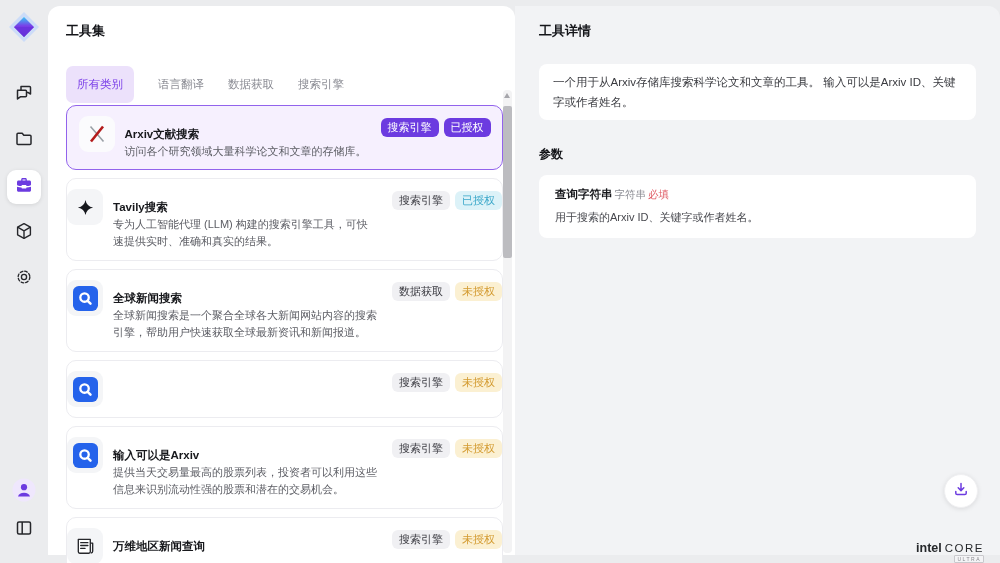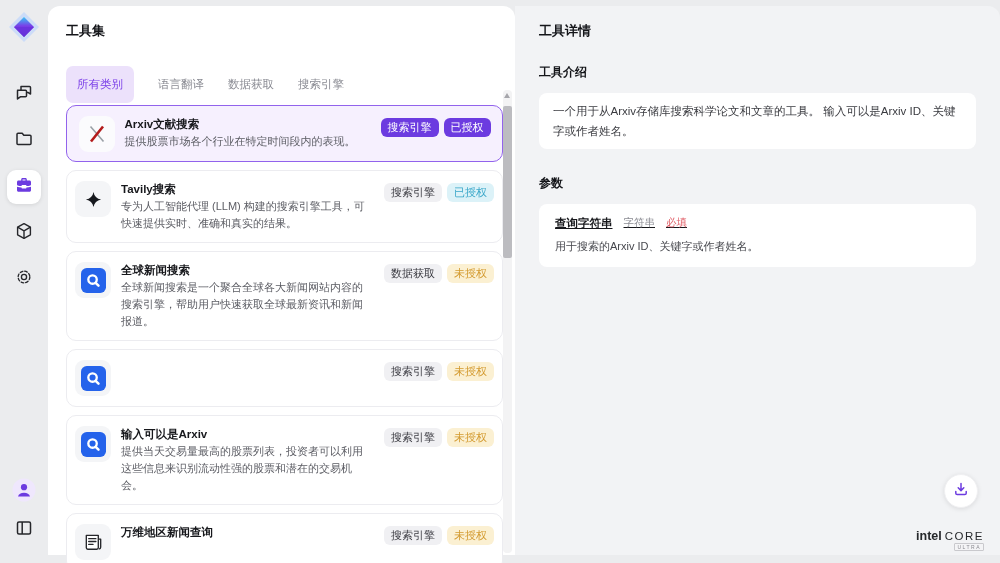--- a/index.html
+++ b/index.html
@@ -29,30 +29,30 @@
     width:467px; background:#fff; border-radius:12px 12px 0 0;
     padding:16px 12px 0 18px; position:relative; flex:none;
   }
   .panel-title { font-size:13px; font-weight:bold; color:#141519; margin-bottom:32px; }
   .tabs { display:flex; align-items:center; gap:24px; margin-bottom:9px; height:24px; }
   .tab { font-size:11.5px; color:#8a8b93; cursor:pointer; padding:5px 0; white-space:nowrap; }
   .tab.active { background:#ece1fb; color:#7a3ee8; padding:11px 11px; border-radius:7px; }
   .tool-list { display:flex; flex-direction:column; gap:8px; width:437px; overflow:hidden; height:460px; }
   .tool-card {
     border:1px solid #ececf0; border-radius:10px; background:#fff;
-    padding:10px 8px; display:flex; gap:10px; cursor:pointer; flex:none;
+    padding:10px 0; display:flex; gap:10px; cursor:pointer; flex:none;
   }
   .tool-card.selected { border:1.5px solid #9263ec; background:#f6f0fe; padding:9.5px 11.5px; }
   .tool-icon {
     width:36px; height:36px; border-radius:9px; background:#f4f5f7;
     display:flex; align-items:center; justify-content:center; flex:none;
   }
   .tool-card.selected .tool-icon { background:#fbfbfd; }
   .tool-body { flex:1; min-width:0; padding-right:4px; }
-  .tool-name { font-size:11.5px; font-weight:bold; color:#17181c; line-height:17px; }
+  .tool-name { font-size:11.5px; font-weight:bold; color:#17181c; line-height:17px;margin-top:10px; }
   .tool-desc { font-size:11px; color:#5b5c63; line-height:17px; }
   .tool-tags { display:flex; gap:5px; align-items:flex-start; padding-top:2px; margin-left:auto; }
   .tag { font-size:11px; padding:3px 7px; border-radius:6px; white-space:nowrap; line-height:13px; }
   .tag-solid { background:#6c3be0; color:#fff; }
   .tag-gray  { background:#f0f0f3; color:#3a3a41; }
   .tag-cyan  { background:#dcf2f8; color:#3aa7c9; }
   .tag-yellow{ background:#fbf0d2; color:#d39a2f; }
   
   .scrollbar { position:absolute; top:84px; bottom:2px; right:3px; width:9px; background:#f3f3f4; border-radius:4px; }
   .scroll-up { position:absolute; top:3px; left:1px; width:0; height:0; cursor:pointer;
@@ -61,32 +61,32 @@
   
   .details-panel { flex:1; background:#f2f3f5; padding:16px 24px 0 24px; position:relative; border-radius:0 12px 0 0; }
   .section-heading { font-size:12px; font-weight:bold; color:#141519; }
   .details-title { font-size:13px; font-weight:bold; color:#141519; margin-bottom:24px; }
   .intro-box {
     margin-top:12px; background:#fff; border-radius:8px; padding:8px 14px;
     font-size:11.5px; color:#3a3b40; line-height:20px;
   }
   .params-heading { margin-top:26px; }
   .param-box { margin-top:12px; background:#fff; border-radius:8px; padding:12px 16px; }
-  .param-head { display:flex; align-items:flex-start; gap:11px;text-decoration:underline; }
+  .param-head { display:flex; align-items:flex-end; gap:2px; }
   .param-name { font-size:11.5px; font-weight:bold; color:#17181c; }
   .param-type { font-size:10.5px; color:#8b8c93; }
   .param-required { font-size:10.5px; color:#e05d66; }
   .param-desc { margin-top:7px; font-size:11px; color:#46474d; line-height:17px; }
   
   .fab {
     position:absolute; right:22px; bottom:47px; width:34px; height:34px; border-radius:50%;
     background:#fff; box-shadow:0 1px 5px rgba(0,0,0,.10); display:flex; align-items:center; justify-content:center;
     cursor:pointer; border:1px solid #f0f0f2;
   }
-  .brand { position:absolute; right:16px; bottom:12px; display:flex; align-items:flex-start; gap:3px; color:#26282b; }
+  .brand { position:absolute; right:16px; bottom:0; display:flex; align-items:flex-start; gap:3px; color:#26282b; }
   .brand-intel { font-size:12.5px; font-weight:bold; letter-spacing:0; line-height:14px; }
   .brand-core { font-size:11.5px; font-weight:normal; letter-spacing:1.5px; line-height:14px; text-transform:uppercase; }
   .brand-badge {
     position:absolute; right:0; bottom:-8px; font-size:5px; color:#8a8a90;
     border:1px solid #c9c9cd; border-radius:1px; padding:0 2px; line-height:6px; background:#f4f4f6;
   }
 </style>
 </head>
 <body>
 
@@ -179,21 +179,21 @@
     <div class="tool-list">
         <div class="tool-card selected">
           <div class="tool-icon">
             <svg width="22" height="22" viewBox="0 0 22 22">
               <line x1="4.5" y1="3.5" x2="17.5" y2="18.5" stroke="#9aa0a6" stroke-width="1.6"></line>
               <line x1="17" y1="3.5" x2="5" y2="18.5" stroke="#b31b1b" stroke-width="2.6"></line>
             </svg>
           </div>
           <div class="tool-body">
             <div class="tool-name">Arxiv文献搜索</div>
-            <div class="tool-desc">提供股票市场各个行业在特定时间段内的表现。</div>
+            <div class="tool-desc">访问各个研究领域大量科学论文和文章的存储库。</div>
           </div>
           <div class="tool-tags">
             <span class="tag tag-solid">搜索引擎</span>
             <span class="tag tag-solid">已授权</span>
           </div>
         </div>
         <div class="tool-card">
           <div class="tool-icon">
             <svg width="19" height="19" viewBox="0 0 20 20">
               <path d="M10 2c.8 4.5 3.5 7.2 8 8-4.5.8-7.2 3.5-8 8-.8-4.5-3.5-7.2-8-8 4.5-.8 7.2-3.5 8-8z" fill="#16181d"></path>
@@ -274,21 +274,20 @@
       </div>
     <div class="scrollbar">
       <div class="scroll-up"></div>
       <div class="scroll-thumb"></div>
     </div>
   </section>
 
   <section class="details-panel">
     <h1 class="details-title">工具详情</h1>
 
-    <h2 class="section-heading">工具介绍</h2>
     <div class="intro-box">一个用于从Arxiv存储库搜索科学论文和文章的工具。 输入可以是Arxiv ID、关键字或作者姓名。</div>
 
     <h2 class="section-heading params-heading">参数</h2>
     <div class="param-box">
       <div class="param-head">
         <span class="param-name">查询字符串</span>
         <span class="param-type">字符串</span>
         <span class="param-required">必填</span>
       </div>
       <div class="param-desc">用于搜索的Arxiv ID、关键字或作者姓名。</div>

